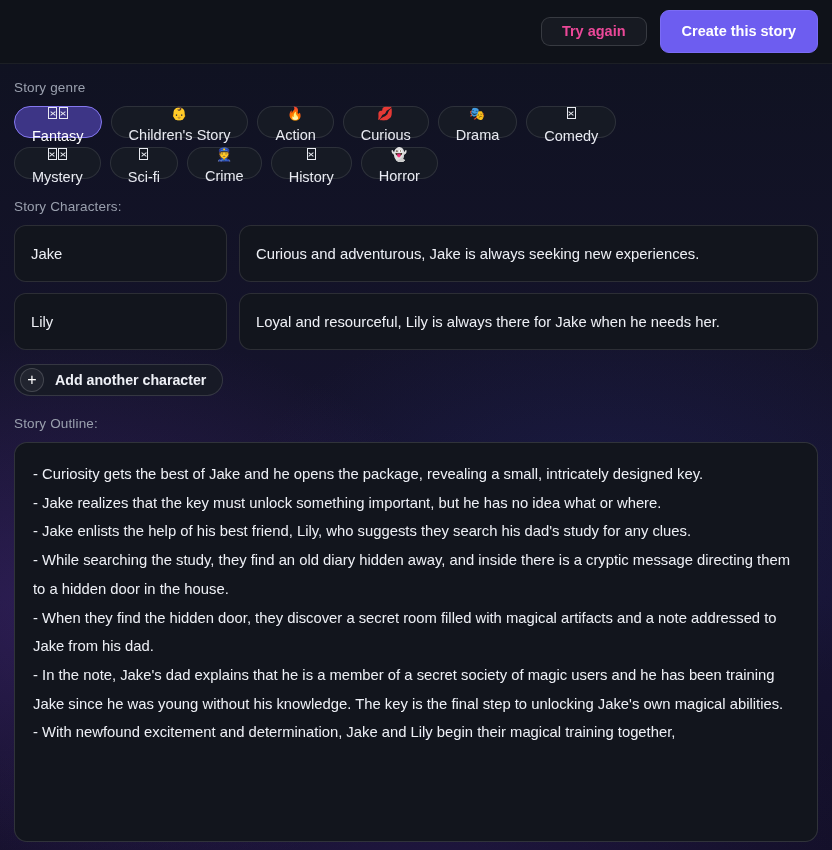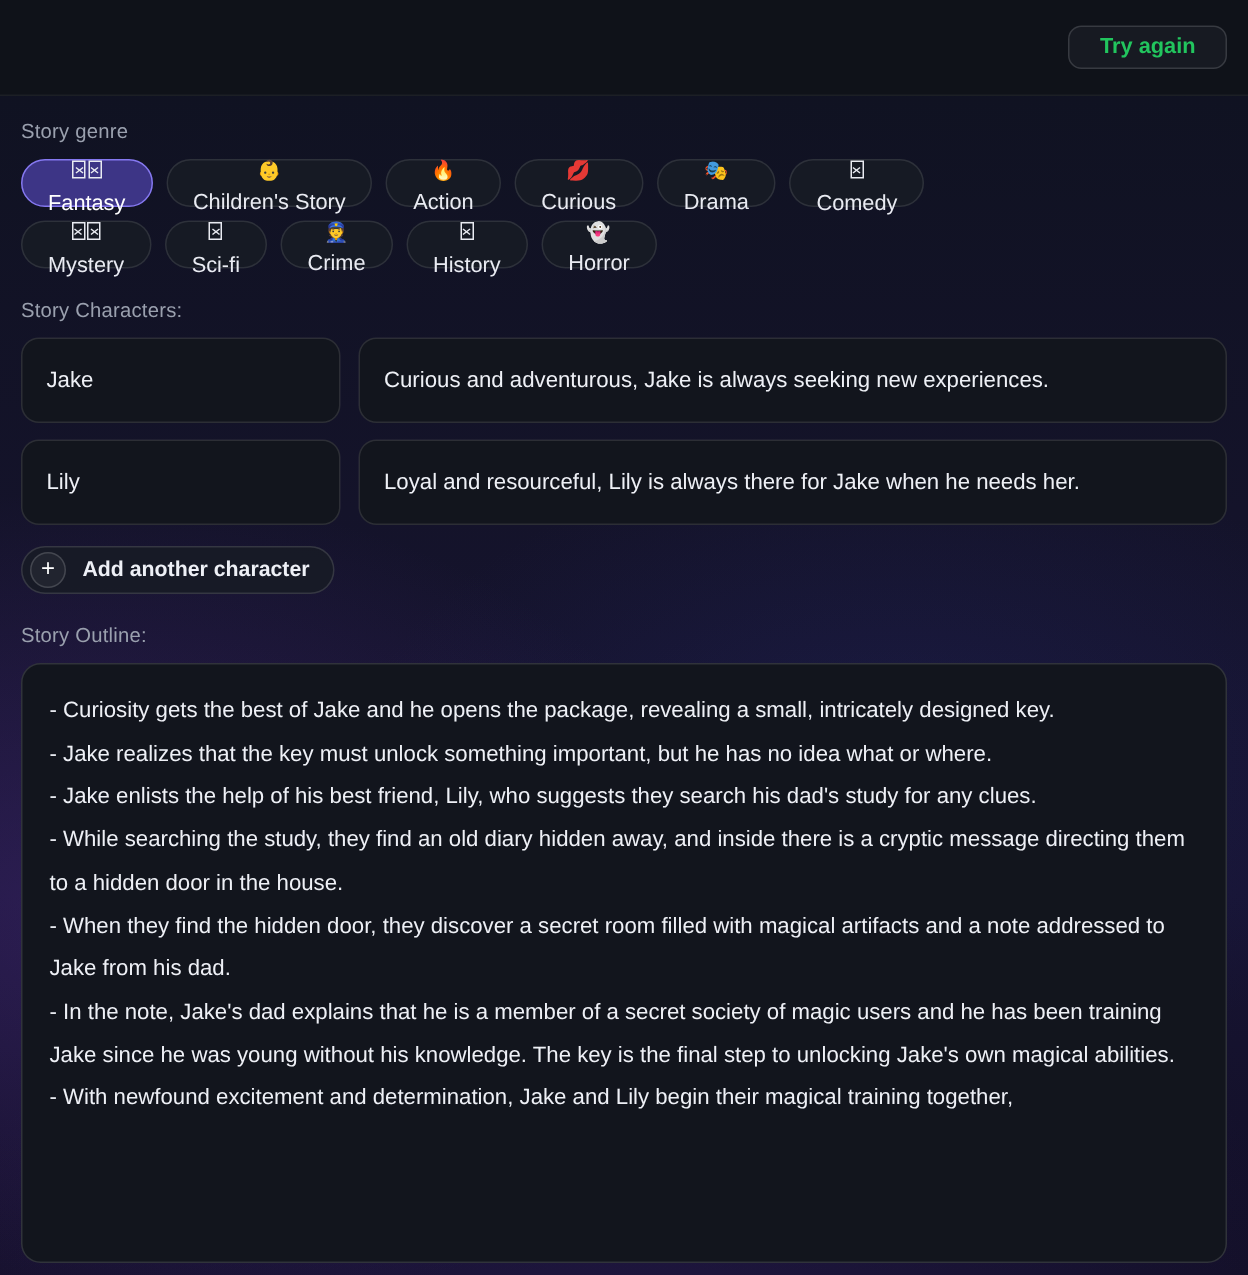--- a/index.html
+++ b/index.html
@@ -53,21 +53,21 @@
     font-family: "Liberation Sans", sans-serif;
     font-size: 14.5px;
     font-weight: 700;
     border-radius: 9px;
     cursor: pointer;
     white-space: nowrap;
     line-height: 1;
   }
   .btn-secondary {
     background: #171a22;
-    color: #22c55e;
+    color: #ec4899;
     border: 1px solid rgba(255,255,255,0.14);
     padding: 6px 20px;
   }
   .btn-primary {
     background: #6d5df0;
     color: #ffffff;
     border: 1px solid #7b6cf5;
     padding: 13px 21px;
   }
 
@@ -211,20 +211,21 @@
   .outline-box p { margin: 0; }
 </style>
 </head>
 <body>
 
 <div id="app">
 
   <div class="topbar">
     <div class="topbar-actions">
       <button class="btn btn-secondary">Try again</button>
+      <button class="btn btn-primary">Create this story</button>
     </div>
   </div>
 
   <div class="content">
 
     
     <div class="section-label">Story genre</div>
     <div id="genre-chips">
         <div class="chip-row">
           <button class="chip selected">

